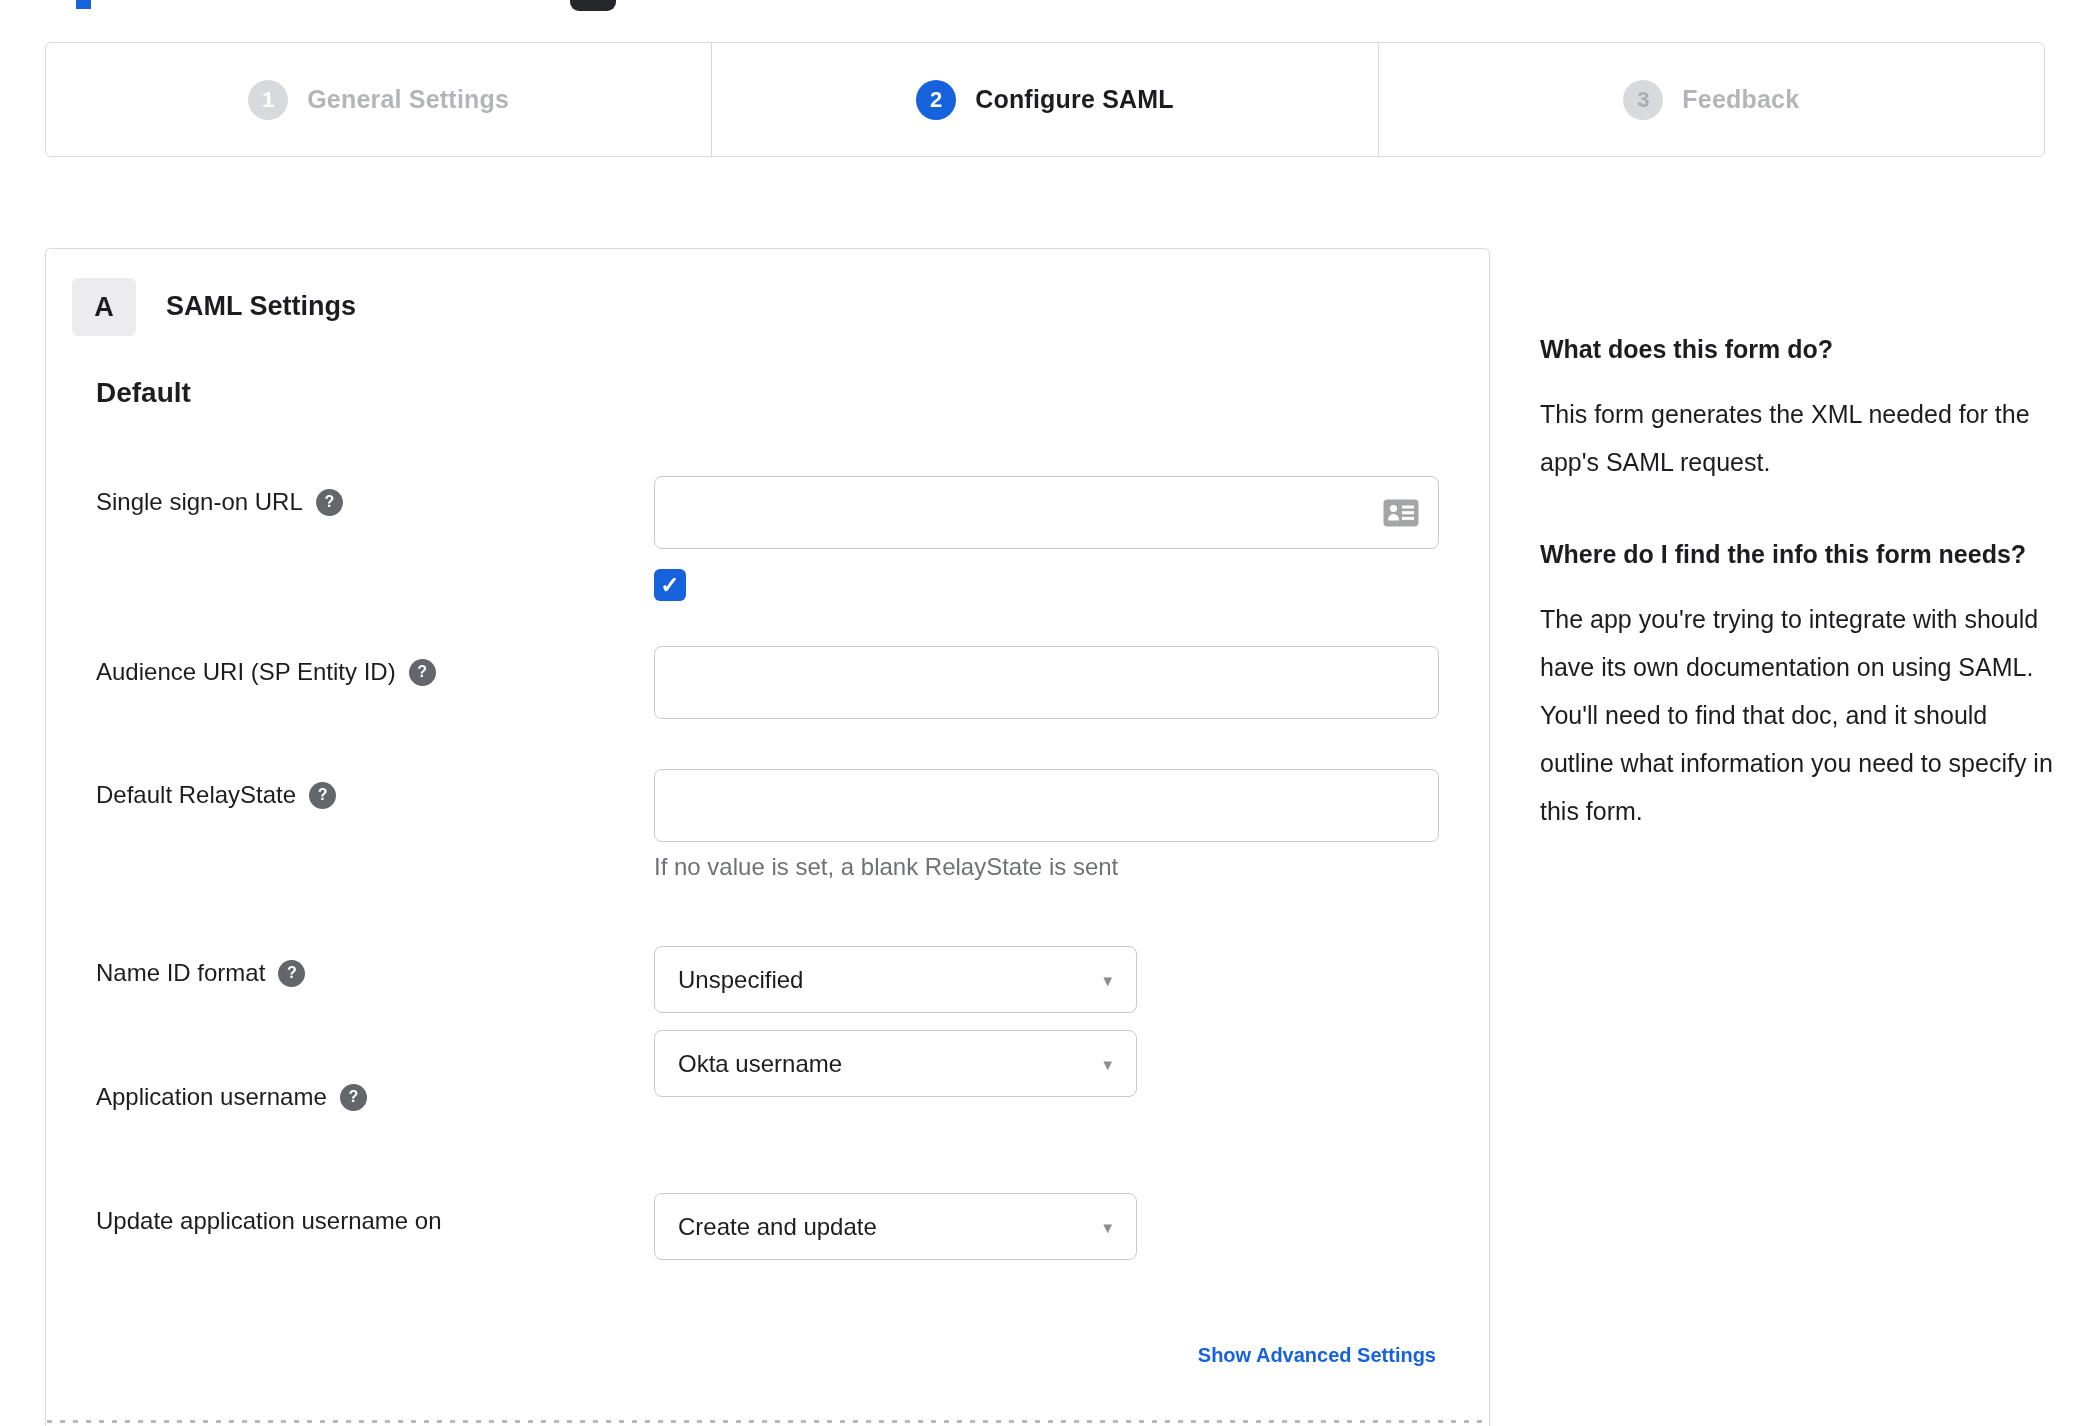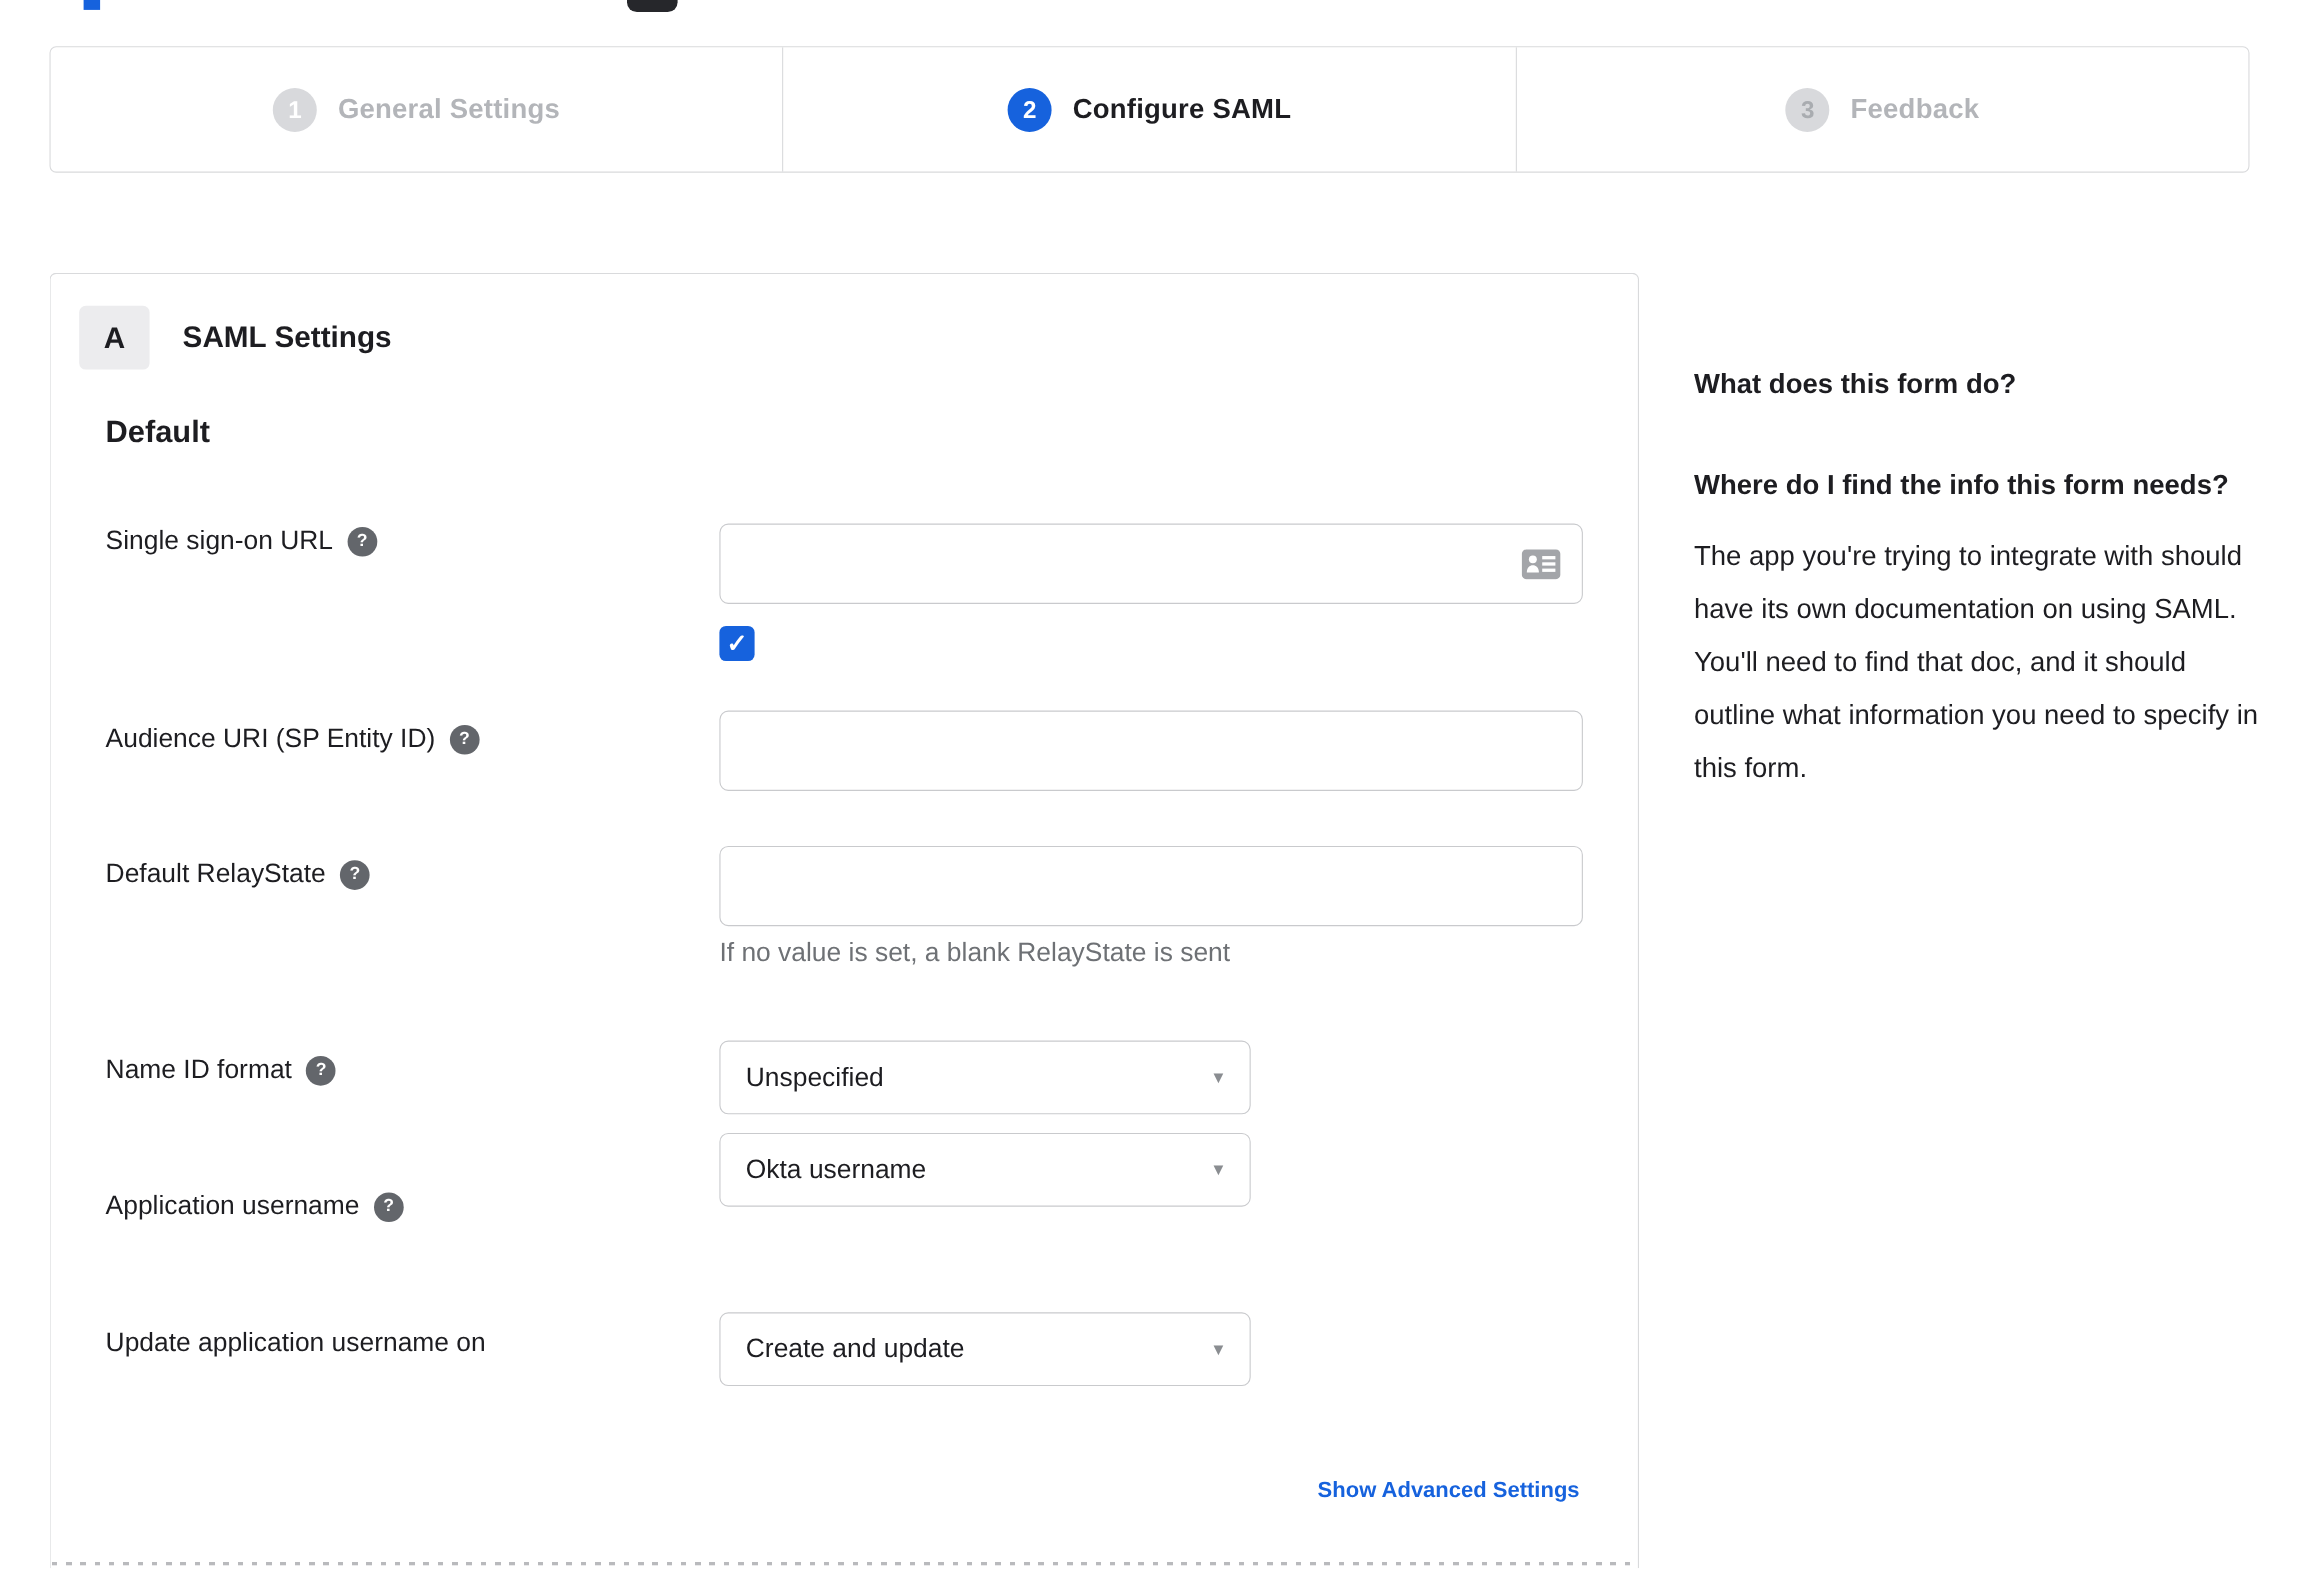--- a/index.html
+++ b/index.html
@@ -91,21 +91,21 @@
       <span class="step-label">Feedback</span>
     </div>
   </div>
 
   <div class="panel">
 
     <div class="section-badge">A</div>
     <div class="section-title">SAML Settings</div>
     <div class="group-title">Default</div>
 
-    <div class="field-label" style="top:229px;">
+    <div class="field-label" style="top:239px;">
       <span>Single sign-on URL</span>
       <span class="help-icon">?</span>
     </div>
     <div class="input-wrap" style="top:227px;">
       <input class="text-input" type="text" value="" style="">
       <svg class="card-icon" viewBox="0 0 36 28">
         <rect x="0.5" y="0.5" width="35" height="27" rx="4" fill="#a3a5a9"></rect>
         <circle cx="10.5" cy="9.5" r="3.6" fill="#ffffff"></circle>
         <path d="M5 21.5c0-4.4 2.7-6.6 5.5-6.6s5.5 2.2 5.5 6.6z" fill="#ffffff"></path>
         <rect x="19" y="6.5" width="12" height="3" fill="#ffffff"></rect>
@@ -157,17 +157,18 @@
       <span class="caret">▼</span>
     </div>
 
     <a class="advanced-link">Show Advanced Settings</a>
 
     <div class="dotted-divider"></div>
   </div>
 
   <div class="help-col">
     <h3>What does this form do?</h3>
+    <p>This form generates the XML needed for the app's SAML request.</p>
     <h3 class="q2">Where do I find the info this form needs?</h3>
     <p>The app you're trying to integrate with should have its own documentation on using SAML. You'll need to find that doc, and it should outline what information you need to specify in this form.</p>
   </div>
 
 </div>
 
 </body></html>

